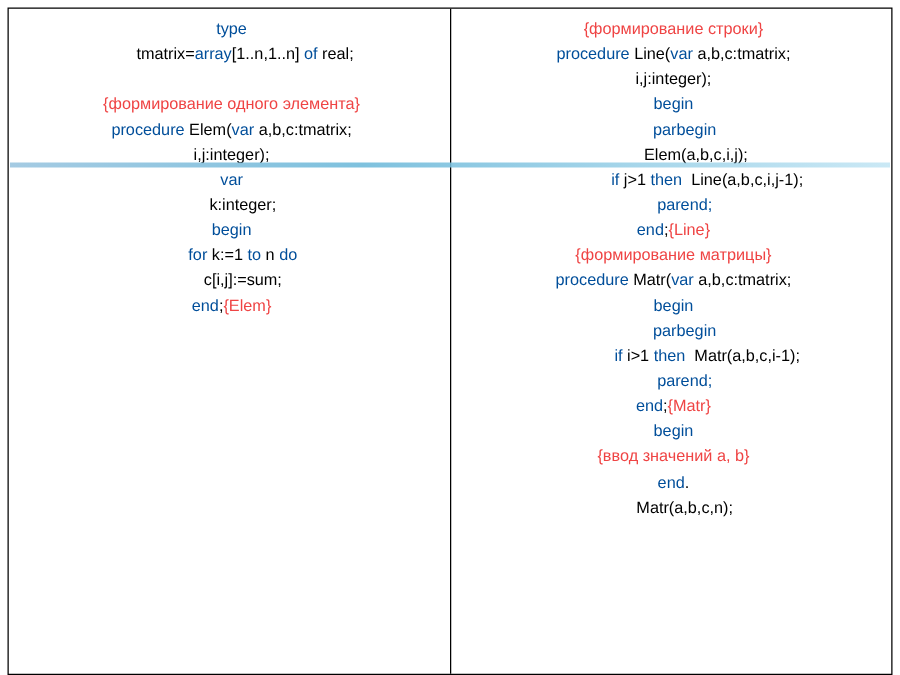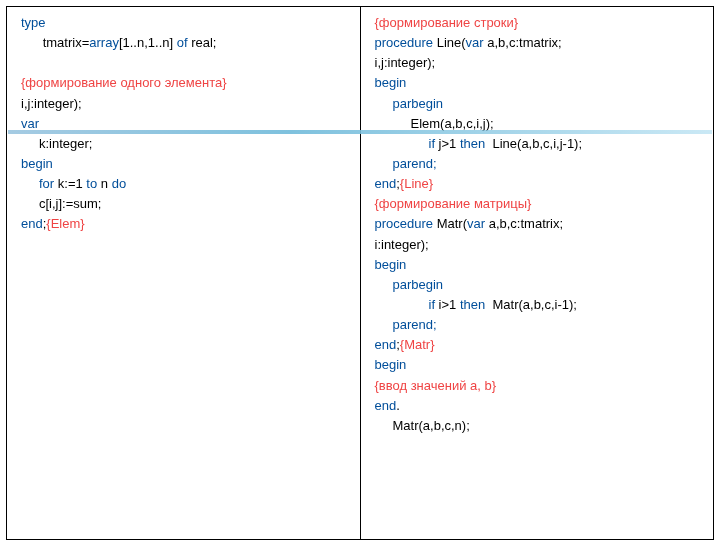--- a/index.html
+++ b/index.html
@@ -32,21 +32,21 @@
   }
   .col.left {
     border-right: 1px solid #000;
   }
   .kw-blue  { color: #004e9a; }
   .kw-brown { color: #ef4444; }
   .indent1 { padding-left: 18px; }
   .indent2 { padding-left: 36px; }
   .indent3 { padding-left: 54px; }
   .indent4 { padding-left: 90px; }
-  .line { white-space: pre; }
+  .line { white-space: pre; text-align: center; }
   .hrule {
     position: absolute;
     left: 8px;
     right: 8px;
     top: 130px;
     height: 4px;
     background: linear-gradient(to right,
       rgba(160,200,225,0.95) 0%,
       rgba(120,190,220,0.95) 40%,
       rgba(150,210,235,0.5) 100%);
@@ -57,20 +57,21 @@
 <body>
 
 <div class="page">
   <div class="cols">
 
     <div class="col left">
       <div class="line"><span class="kw-blue">type</span></div>
       <div class="line"><span>      tmatrix=</span><span class="kw-blue">array</span><span>[1..n,1..n] </span><span class="kw-blue">of</span><span> real;</span></div>
       <div class="line">&nbsp;</div>
       <div class="line kw-brown">{формирование одного элемента}</div>
+      <div class="line"><span class="kw-blue">procedure</span><span> Elem(</span><span class="kw-blue">var</span><span> a,b,c:tmatrix;</span></div>
       <div class="line">i,j:integer);</div>
       <div class="line kw-blue">var</div>
       <div class="line indent1">k:integer;</div>
       <div class="line kw-blue">begin</div>
       <div class="line indent1"><span class="kw-blue">for</span><span> k:=1 </span><span class="kw-blue">to</span><span> n </span><span class="kw-blue">do</span></div>
       <div class="line indent1">c[i,j]:=sum;</div>
       <div class="line"><span class="kw-blue">end</span><span>;</span><span class="kw-brown">{Elem}</span></div>
     </div>
 
     <div class="col right">
@@ -78,21 +79,20 @@
       <div class="line"><span class="kw-blue">procedure</span><span> Line(</span><span class="kw-blue">var</span><span> a,b,c:tmatrix;</span></div>
       <div class="line">i,j:integer);</div>
       <div class="line kw-blue">begin</div>
       <div class="line indent1 kw-blue">parbegin</div>
       <div class="line indent2">Elem(a,b,c,i,j);</div>
       <div class="line indent3"><span class="kw-blue">if</span><span> j&gt;1 </span><span class="kw-blue">then</span><span>  Line(a,b,c,i,j-1);</span></div>
       <div class="line indent1"><span class="kw-blue">parend;</span></div>
       <div class="line"><span class="kw-blue">end</span><span>;</span><span class="kw-brown">{Line}</span></div>
       <div class="line kw-brown">{формирование матрицы}</div>
       <div class="line"><span class="kw-blue">procedure</span><span> Matr(</span><span class="kw-blue">var</span><span> a,b,c:tmatrix;</span></div>
-      <div class="line">i:integer);</div>
       <div class="line kw-blue">begin</div>
       <div class="line indent1 kw-blue">parbegin</div>
       <div class="line indent3"><span class="kw-blue">if</span><span> i&gt;1 </span><span class="kw-blue">then</span><span>  Matr(a,b,c,i-1);</span></div>
       <div class="line indent1"><span class="kw-blue">parend;</span></div>
       <div class="line"><span class="kw-blue">end</span><span>;</span><span class="kw-brown">{Matr}</span></div>
       <div class="line kw-blue">begin</div>
       <div class="line kw-brown">{ввод значений a, b}</div>
       <div class="line"><span class="kw-blue">end</span><span>.</span></div>
       <div class="line indent1">Matr(a,b,c,n);</div>
     </div>

